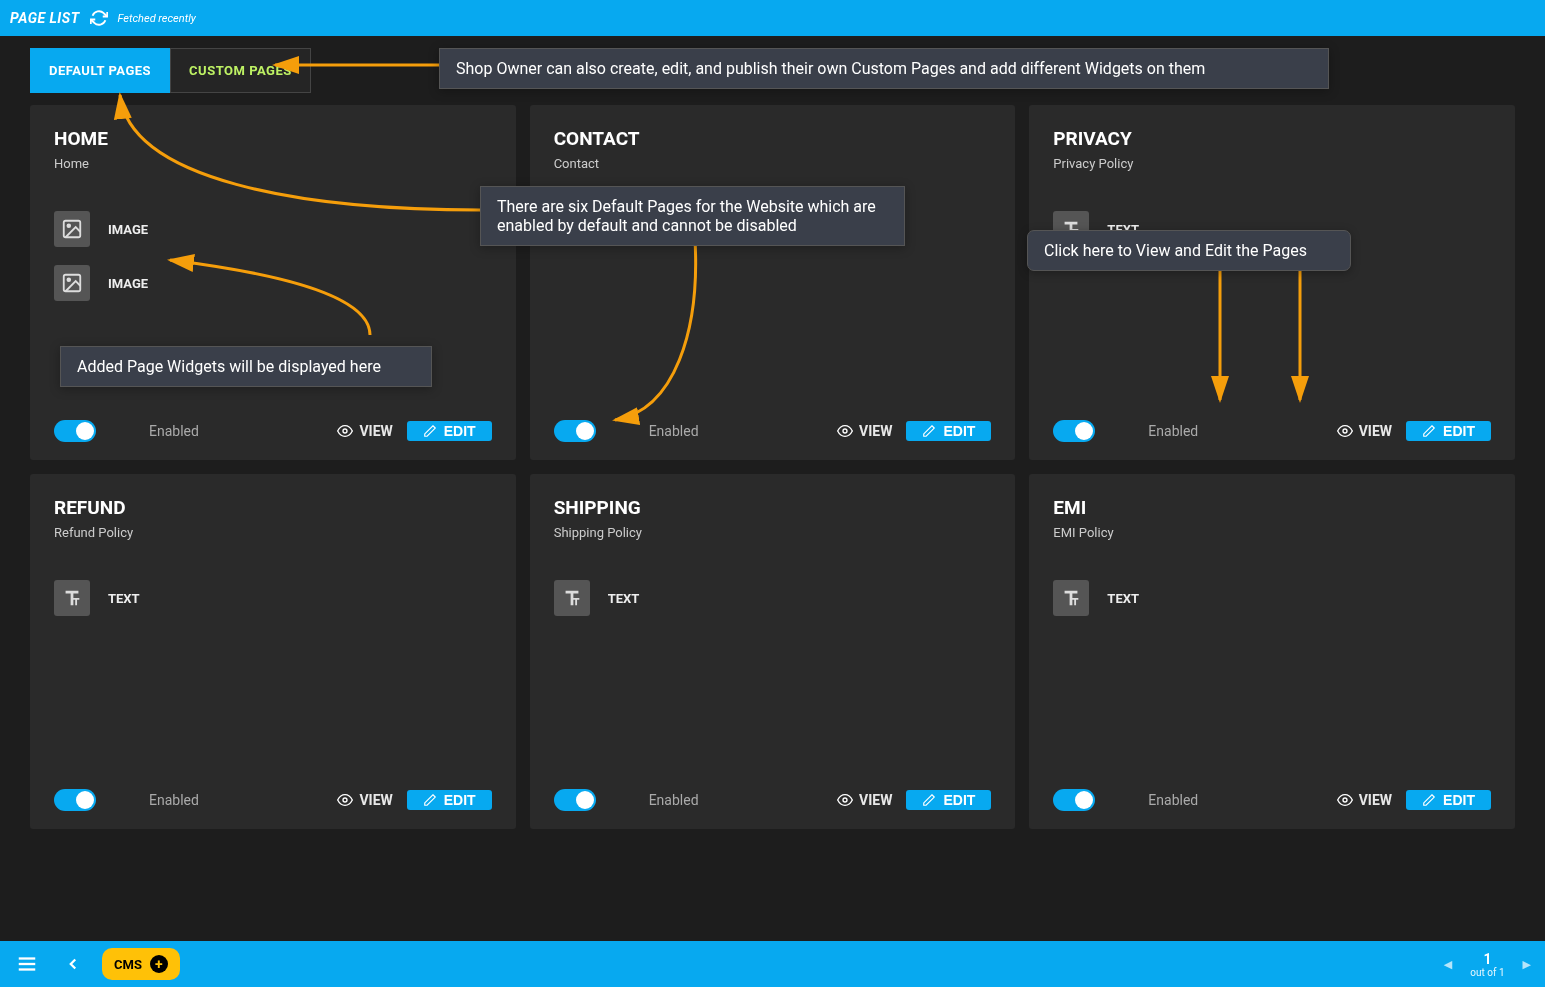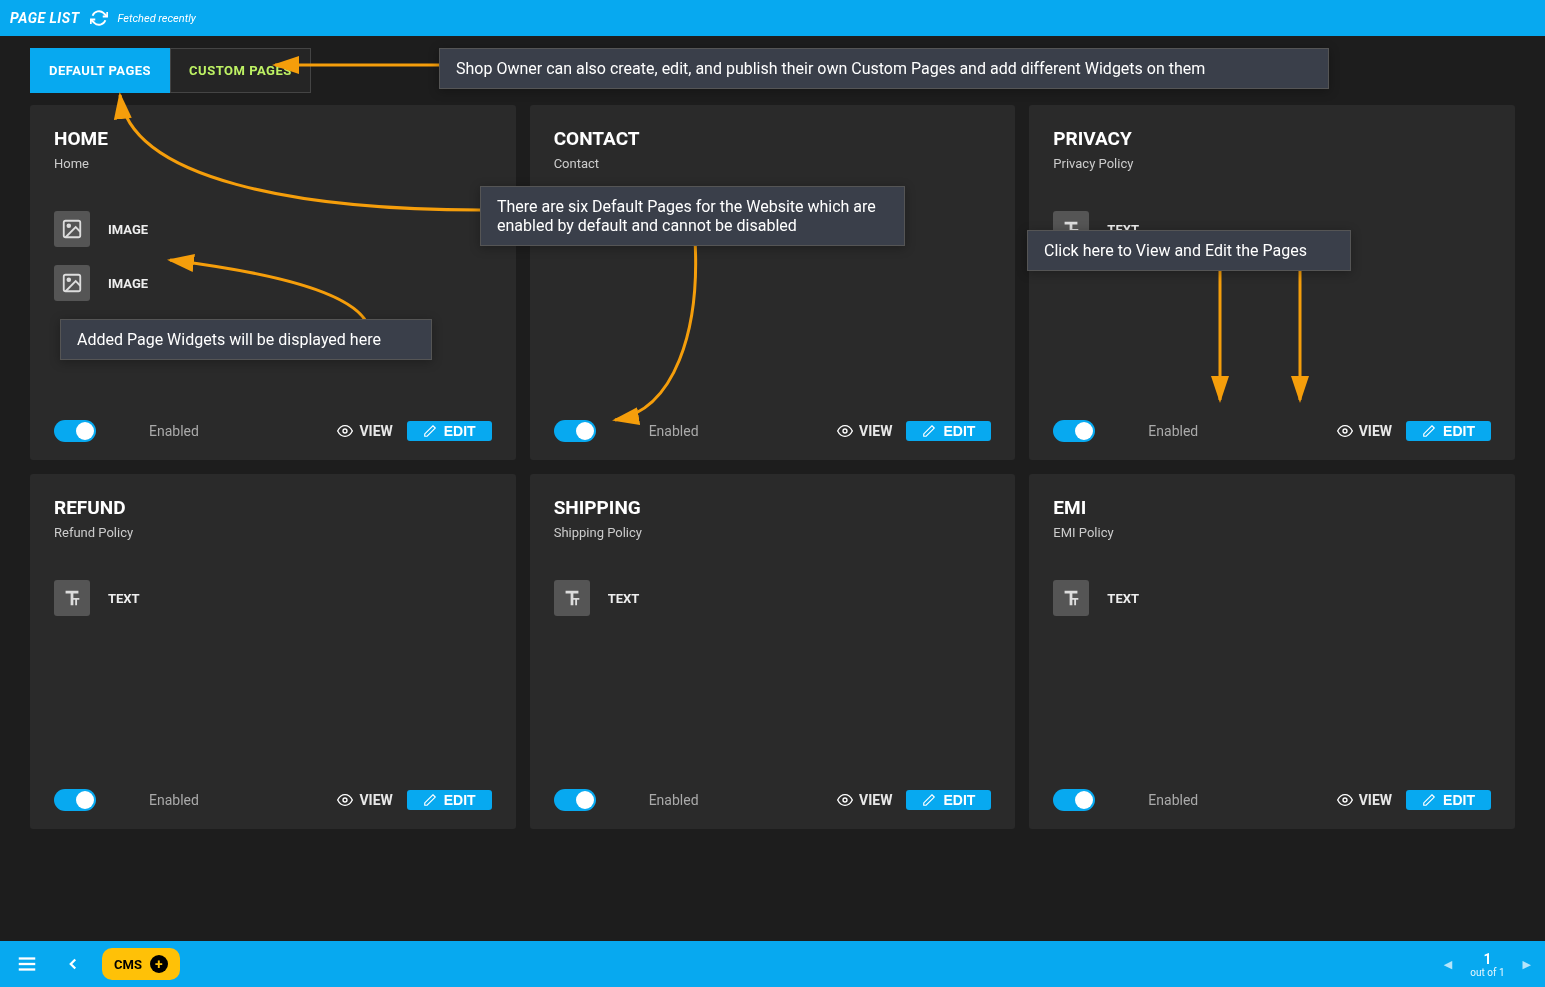--- a/index.html
+++ b/index.html
@@ -404,22 +404,22 @@
     <div style="text-align:center">
       <div class="pager-num">1</div>
       <div class="pager-sub">out of 1</div>
     </div>
     <span class="pager-arrow">▶</span>
   </div>
 </div>
 
 <div class="anno" style="left:439px; top:48px; width:890px;">Shop Owner can also create, edit, and publish their own Custom Pages and add different Widgets on them</div>
 <div class="anno" style="left:480px; top:186px; width:425px;">There are six Default Pages for the Website which are enabled by default and cannot be disabled</div>
-<div class="anno" style="left:60px; top:319px; width:372px;">Added Page Widgets will be displayed here</div>
-<div class="anno" style="left:1027px; top:230px; width:324px;">Click here to View and Edit the Pages</div>
+<div class="anno" style="left:60px; top:346px; width:372px;">Added Page Widgets will be displayed here</div>
+<div class="anno" style="left:1027px; top:230px; width:324px;border-radius:7px;">Click here to View and Edit the Pages</div>
 
 <svg style="position:absolute; left:0; top:0; pointer-events:none; z-index:49;" width="1545" height="987">
   <defs>
     <marker id="ah" markerWidth="10" markerHeight="10" refX="8" refY="3" orient="auto">
       <path d="M0,0 L0,6 L9,3 z" fill="#f59e0b"></path>
     </marker>
   </defs>
 
   <line x1="439" y1="65" x2="275" y2="65" stroke="#f59e0b" stroke-width="3" marker-end="url(#ah)"></line>
 

